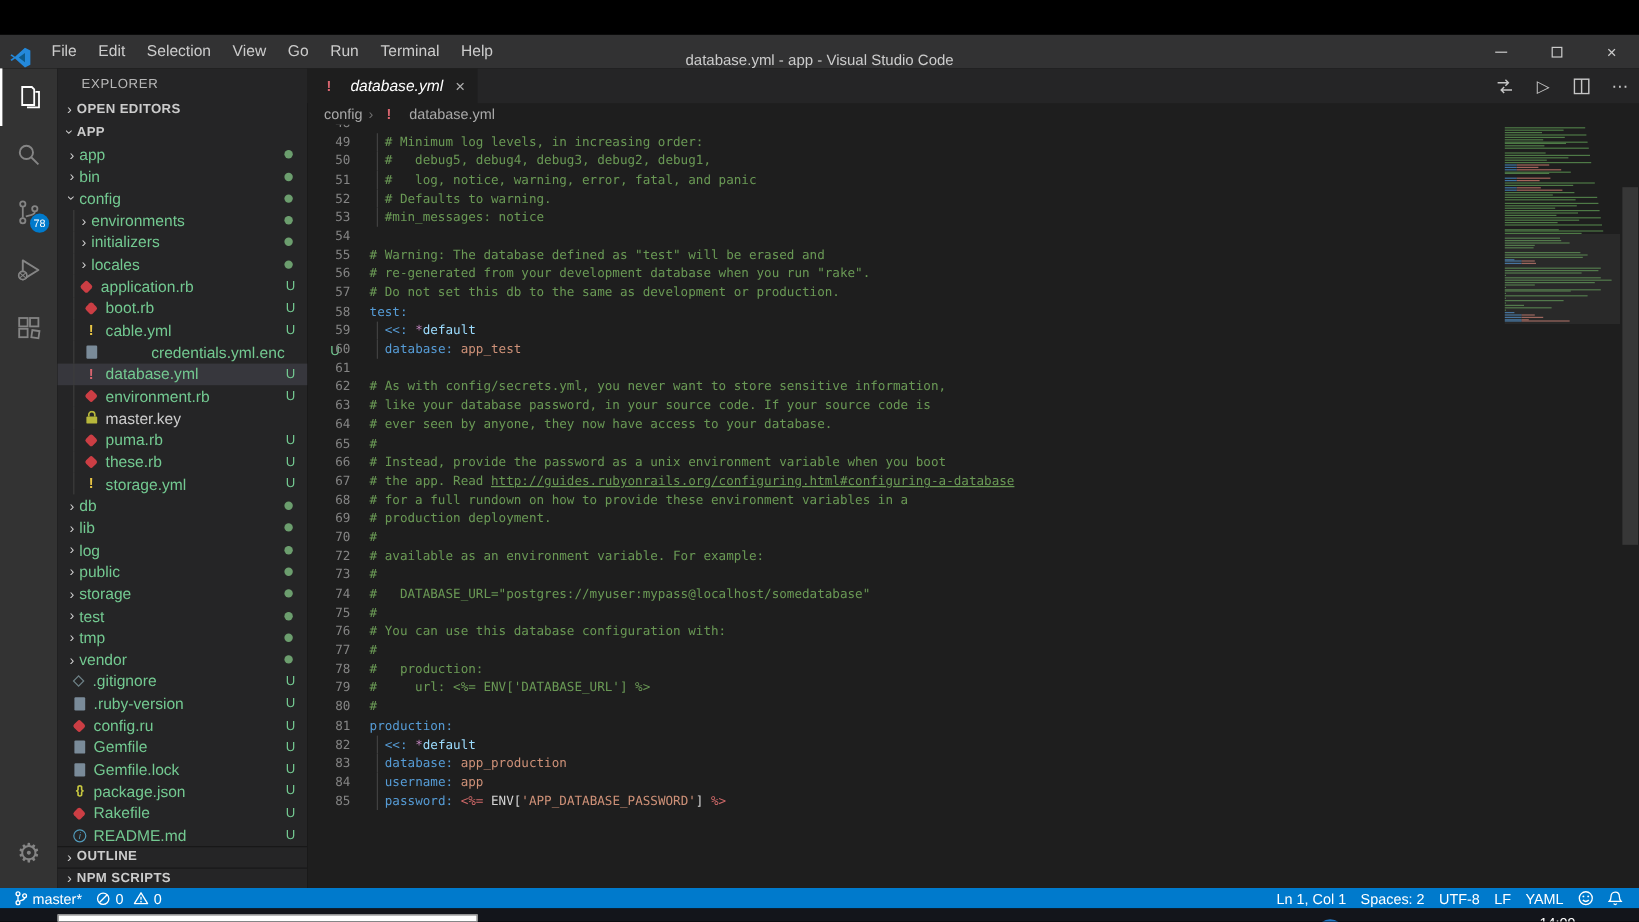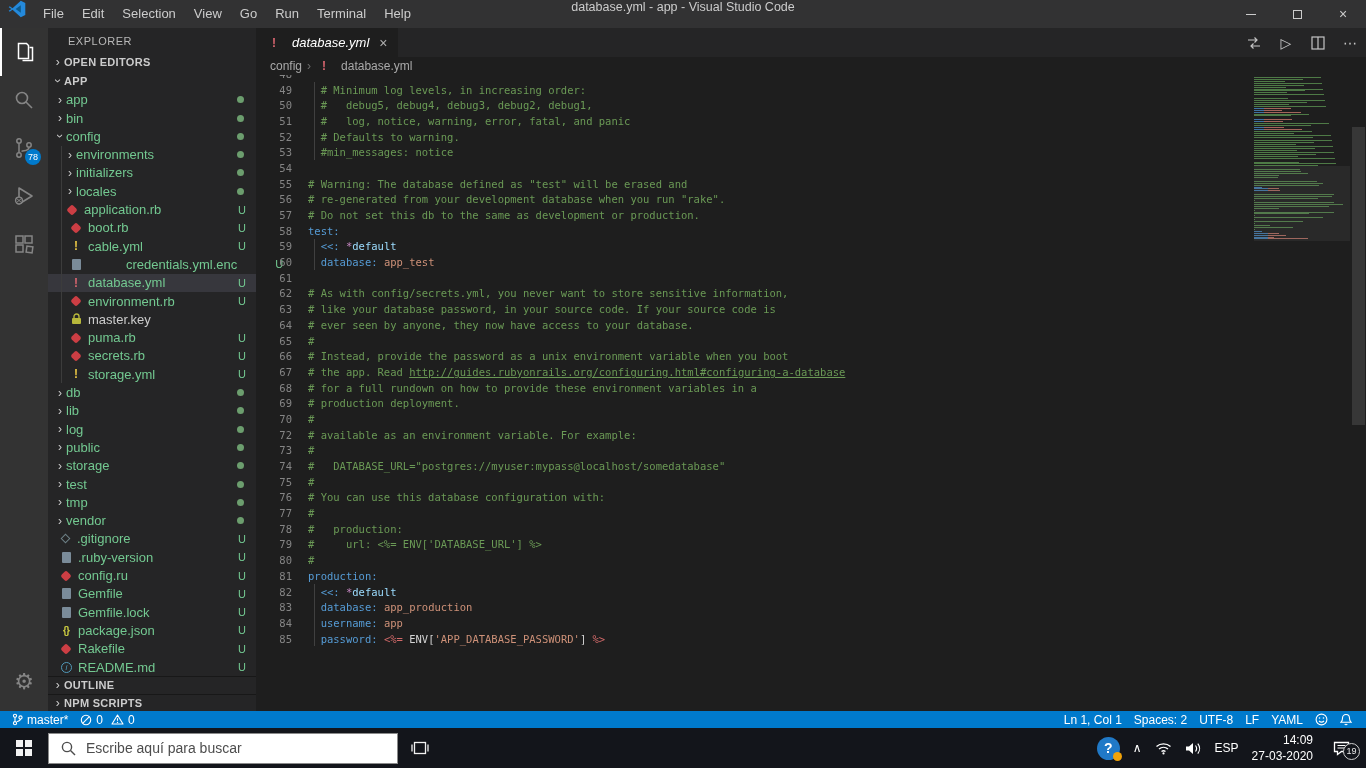--- a/index.html
+++ b/index.html
@@ -1,21 +1,21 @@
 <!DOCTYPE html>
 <html><head>
 <meta charset="utf-8">
 <style>
   * { margin:0; padding:0; box-sizing:border-box; }
   html,body { width:1366px; height:768px; overflow:hidden; background:#000; }
   body { font-family:"Liberation Sans", sans-serif; }
   #root { position:relative; width:1366px; height:768px; display:flex; flex-direction:column; }
 
   
-  .titlebar { height:28px; background:#323233; display:flex; align-items:flex-start; color:#cccccc; font-size:13px; position:relative; flex:none; }
+  .titlebar { height:28px; background:#323233; display:flex; align-items:flex-end; color:#cccccc; font-size:13px; position:relative; flex:none;margin-top:29px; }
   .titlebar .logo { width:18px; height:18px; margin:0 8px 0 8px; }
   .menu-item { padding:0 9px; height:28px; line-height:28px; cursor:default; }
   .win-title { position:absolute; left:50%; transform:translateX(-50%); color:#cccccc; font-size:12.5px; white-space:nowrap; }
   .win-controls { margin-left:auto; display:flex; height:28px; }
   .win-btn { width:46px; height:28px; display:grid; place-items:center; color:#cccccc; font-size:14px; }
   .wb-min i { display:block; width:10px; height:1px; background:#cccccc; }
   .wb-max i { display:block; width:9px; height:9px; border:1px solid #cccccc; }
 
   
   .main { flex:none; height:683px; display:flex; }
@@ -262,21 +262,21 @@
             <span style="display:inline-flex;align-items:center">
               <span class="fi-ruby"></span>
             </span>
             <span class="lbl">puma.rb</span>
             <span class="badge-u">U</span>
           </div>
           <div class="trow i1" style="padding-left: 20px;">
             <span style="display:inline-flex;align-items:center">
               <span class="fi-ruby"></span>
             </span>
-            <span class="lbl">secrets.rb</span>
+            <span class="lbl">these.rb</span>
             <span class="badge-u">U</span>
           </div>
           <div class="trow i1" style="padding-left: 20px;">
             <span style="display:inline-flex;align-items:center">
               <span class="fi fi-yml">!</span>
             </span>
             <span class="lbl">storage.yml</span>
             <span class="badge-u">U</span>
           </div>
           <div class="trow" style="padding-left: 6px;">

